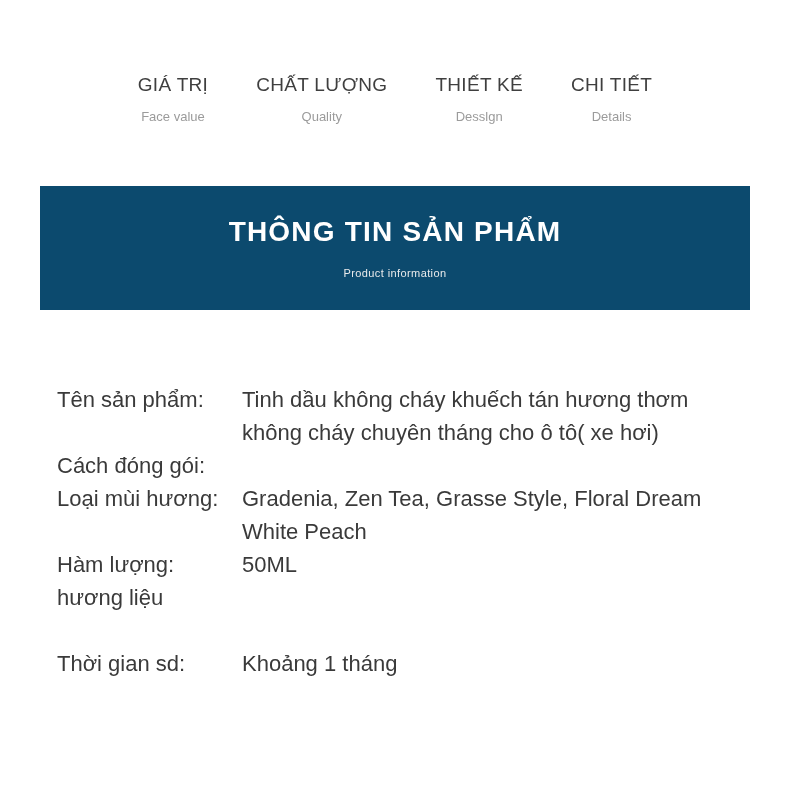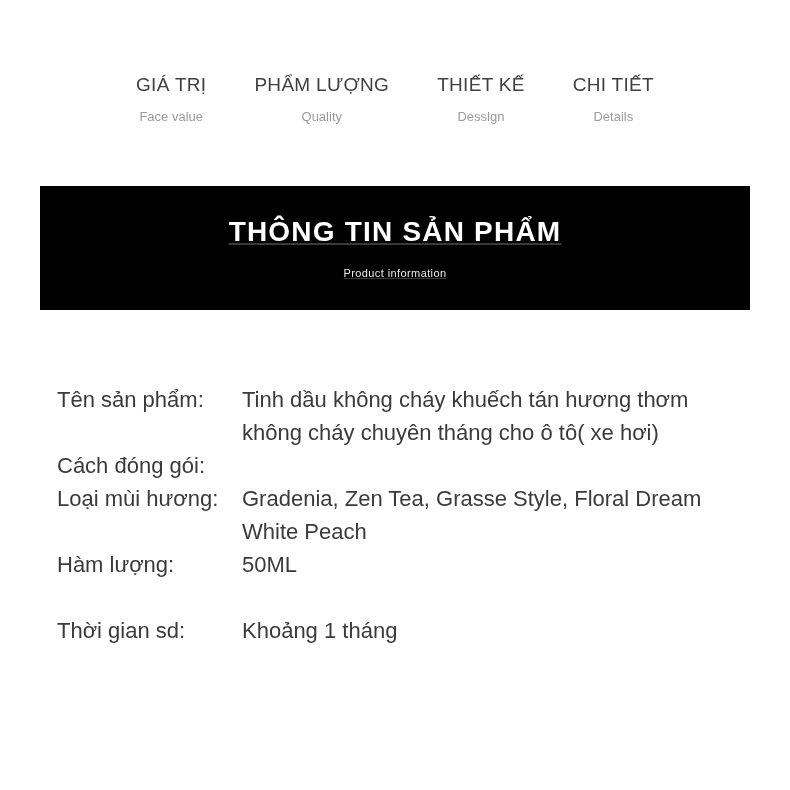--- a/index.html
+++ b/index.html
@@ -50,26 +50,25 @@
     white-space: nowrap;
   }
 
   
   .banner {
     position: absolute;
     left: 40px;
     top: 186px;
     width: 710px;
     height: 124px;
-    background: #000000;
+    background: #0c4a6e;
     display: flex;
     flex-direction: column;
     align-items: center;
     justify-content: center;
-    text-decoration: underline;
   }
   .banner .title {
     color: #ffffff;
     font-size: 28px;
     font-weight: bold;
     letter-spacing: 1.2px;
     line-height: 34px;
   }
   .banner .subtitle {
     margin-top: 16px;
@@ -117,21 +116,21 @@
 <body>
 
 <div class="page">
 
   <div class="nav-row">
     <div class="nav-item">
       <div class="vi">GIÁ TRỊ</div>
       <div class="en">Face value</div>
     </div>
     <div class="nav-item">
-      <div class="vi">PHẨM LƯỢNG</div>
+      <div class="vi">CHẤT LƯỢNG</div>
       <div class="en">Quality</div>
     </div>
     <div class="nav-item">
       <div class="vi">THIẾT KẾ</div>
       <div class="en">Desslgn</div>
     </div>
     <div class="nav-item">
       <div class="vi">CHI TIẾT</div>
       <div class="en">Details</div>
     </div>
@@ -166,20 +165,21 @@
       </div>
       <div class="spec-value">
         <span class="line">Gradenia, Zen Tea, Grasse Style, Floral Dream</span>
         <span class="line">White Peach</span>
       </div>
     </div>
 
     <div class="spec-row">
       <div class="spec-label label-stack">
         <span>Hàm lượng:</span>
+        <span class="sub">hương liệu</span>
       </div>
       <div class="spec-value">
         <span class="line">50ML</span>
       </div>
     </div>
 
     <div class="spec-row gap">
       <div class="spec-label label-stack">
         <span>Thời gian sd:</span>
       </div>

